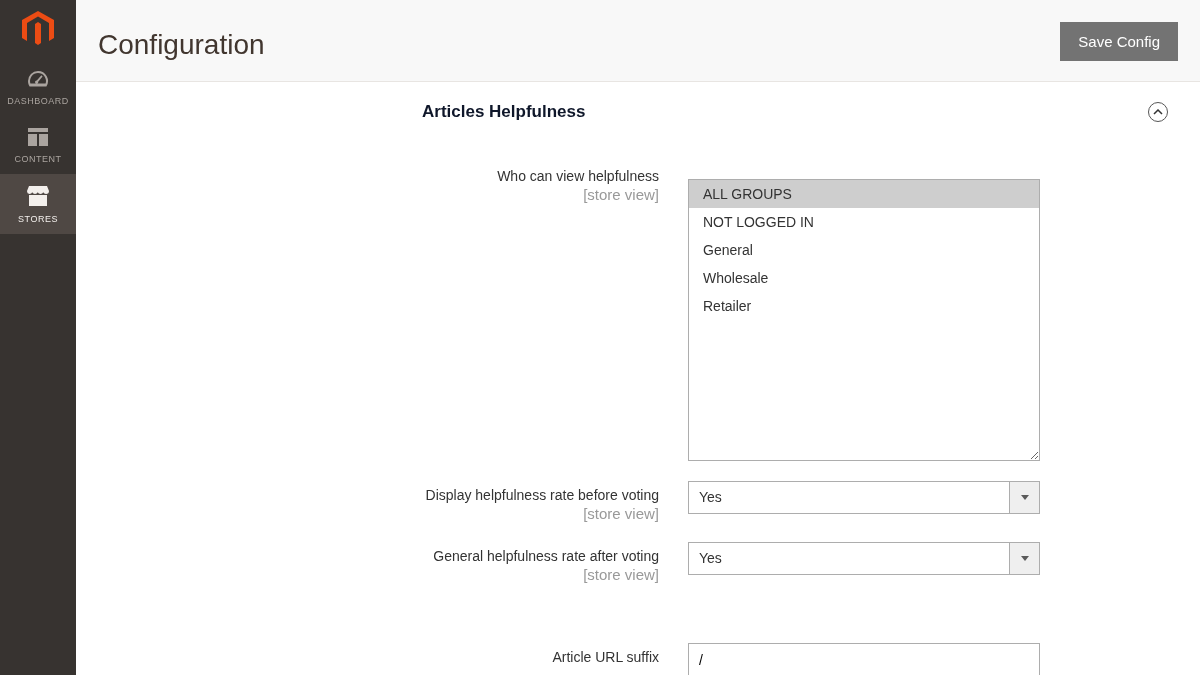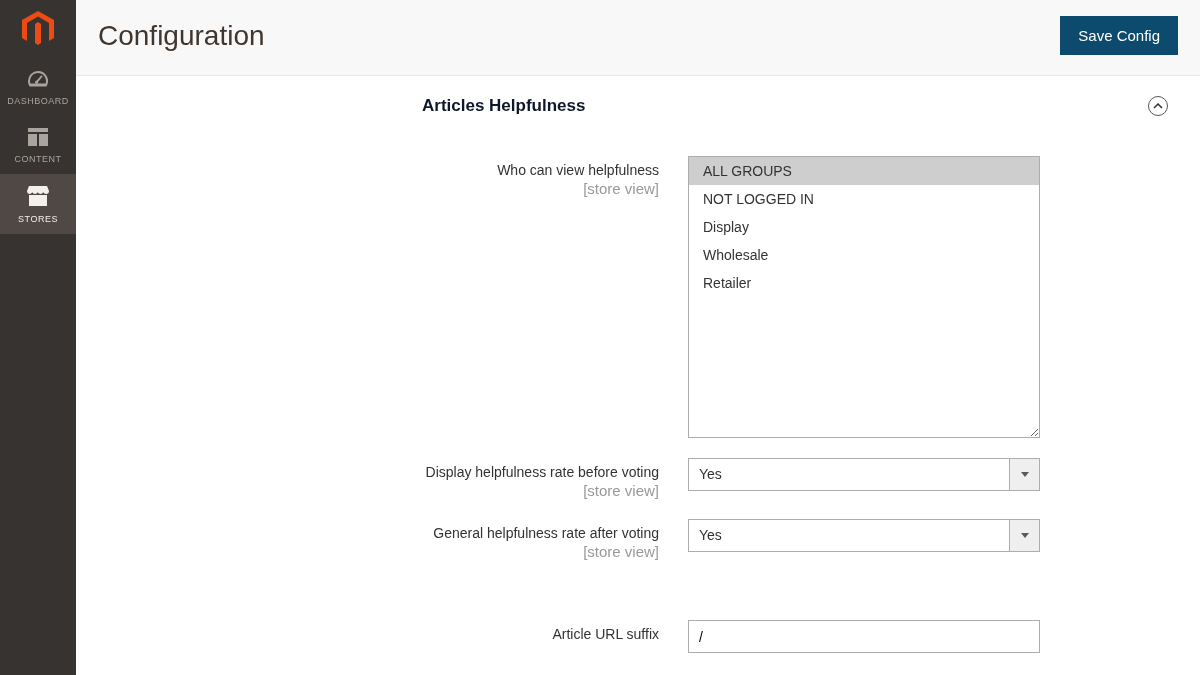--- a/index.html
+++ b/index.html
@@ -28,32 +28,32 @@
     font-size: 9px;
     letter-spacing: 0.5px;
   }
   .sb-item.active { background: #4f4844; color: #f3efec; }
   .sb-item .icon { margin-bottom: 6px; }
   .sb-item .lbl { text-transform: uppercase; }
 
   
   .main { flex: 1; display: flex; flex-direction: column; min-width: 0; }
   .page-header {
-    display: flex; align-items: center; justify-content: space-between;
-    padding: 16px 22px 20px;
+    display: flex; align-items: flex-end; justify-content: space-between;
+    padding: 22px 22px 20px;
     border-bottom: 1px solid #e8e5e2;
     background: #f8f8f8;
   }
   .page-title {
     font-size: 28px;
     font-weight: 400;
     color: #41362f;
   }
   .save-btn {
-    background: #0c4a6e;
+    background: #737373;
     color: #fff;
     border: none;
     padding: 11px 18px;
     font-size: 15px;
     cursor: pointer;
   }
 
   .content {
     flex: 1;
     overflow: auto;
@@ -112,20 +112,21 @@
     width: 352px;
   }
 
   .multiselect {
     width: 100%;
     height: 282px;
     border: 1px solid #adadad;
     background: #fff;
     overflow: auto;
     resize: both;
+    margin-top: 17px;
   }
   .multiselect .opt {
     padding: 6px 14px;
     font-size: 14px;
     color: #333;
     cursor: pointer;
   }
   .multiselect .opt.selected { background: #cecece; }
 
   .select {
@@ -219,21 +220,21 @@
 
         <div class="field-row">
           <div class="field-label">
             <span>Who can view helpfulness</span>
             <span class="field-scope">[store view]</span>
           </div>
           <div class="field-control">
             <div class="multiselect">
               <div class="opt selected">ALL GROUPS</div>
               <div class="opt">NOT LOGGED IN</div>
-              <div class="opt">Display</div>
+              <div class="opt">General</div>
               <div class="opt">Wholesale</div>
               <div class="opt">Retailer</div>
             </div>
           </div>
         </div>
 
         <div class="field-row" style="margin-top:20px">
           <div class="field-label">
             <span>Display helpfulness rate before voting</span>
             <span class="field-scope">[store view]</span>

